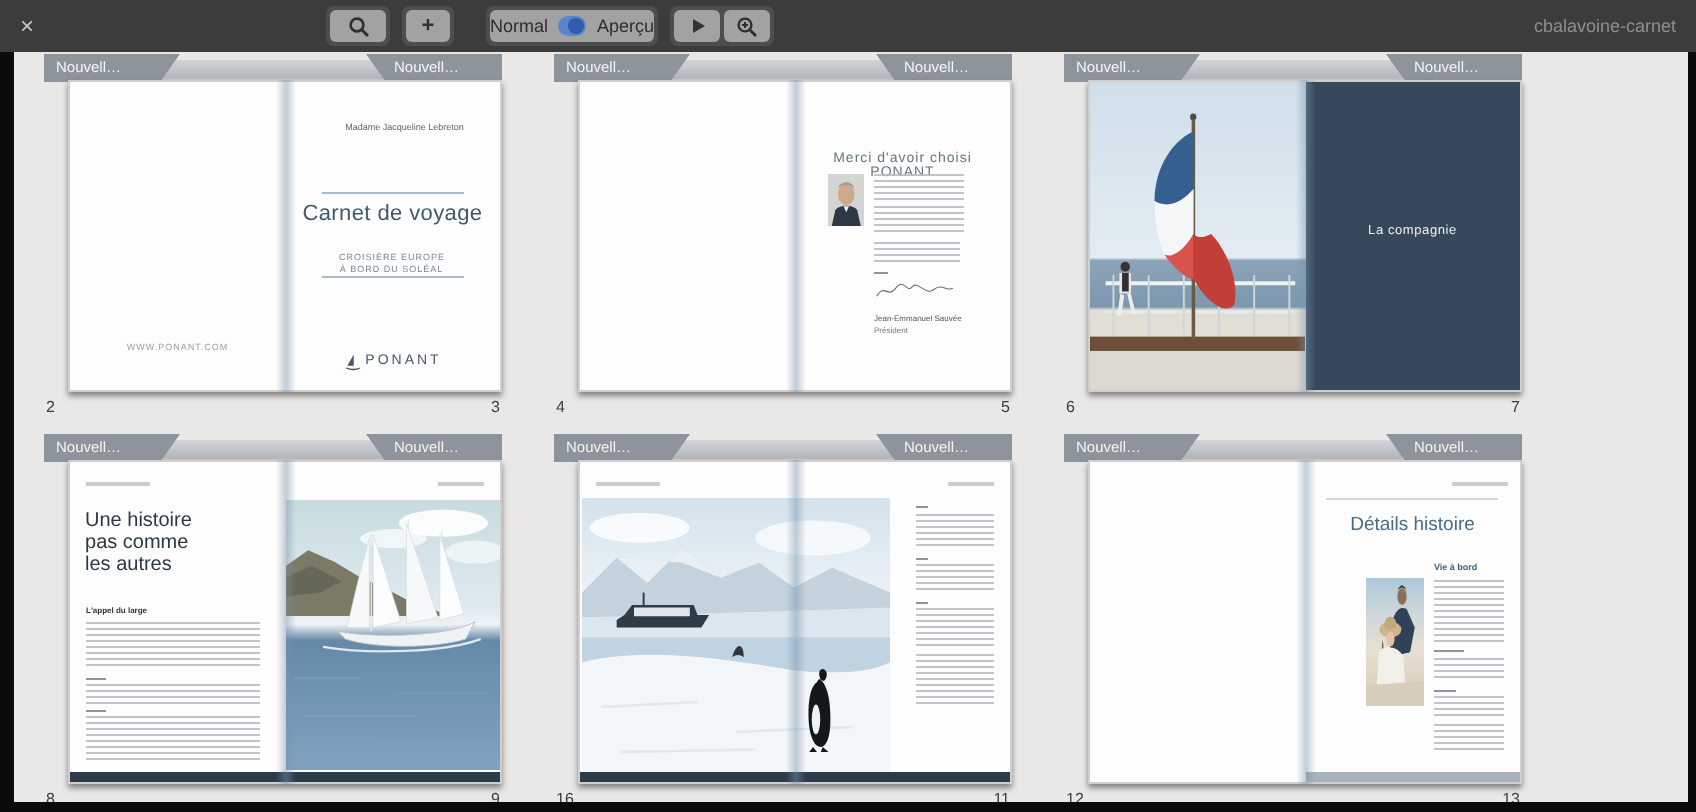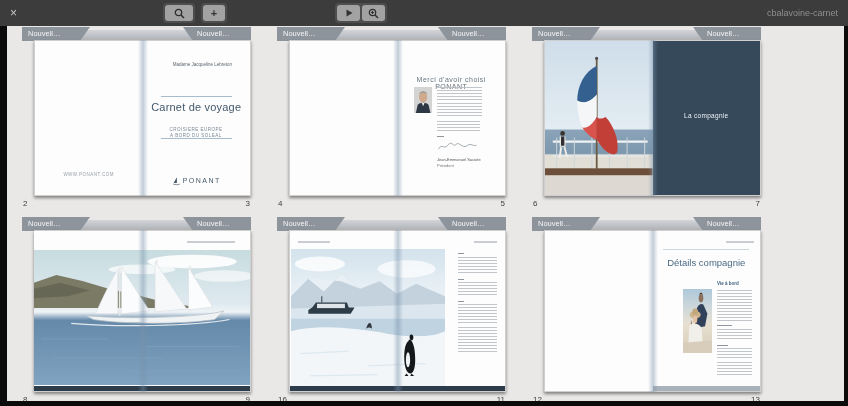--- a/index.html
+++ b/index.html
@@ -95,20 +95,29 @@
       </svg>
     </div>
   </div>
 
   <div class="tgroup g-plus">
     <div class="tbtn">
       <span class="plus-glyph">+</span>
     </div>
   </div>
 
+  <div class="tgroup g-view">
+    <div class="seg">
+      <span>Normal</span>
+      <span class="switch">
+          <span class="knob"></span>
+        </span>
+      <span>Aperçu</span>
+    </div>
+  </div>
 
   <div class="tgroup g-nav">
     <div class="tbtn">
       <svg width="12" height="12" viewBox="0 0 12 12">
         <polygon points="3.5,2.5 9.5,6 3.5,9.5" fill="#333"></polygon>
       </svg>
     </div>
     <div class="tbtn">
       <svg width="13" height="13" viewBox="0 0 13 13">
         <circle cx="5.5" cy="5.5" r="3.2" fill="none" stroke="#2e2e2e" stroke-width="1.2"></circle>
@@ -231,20 +240,35 @@
     </div>
     <div class="pnum pn-l">6</div>
     <div class="pnum pn-r">7</div>
   </div>
 
   <div class="cell r2" id="c4">
     <div class="tabstrip"></div>
     <div class="tab tab-l"><span>Nouvell…</span></div>
     <div class="tab tab-r"><span>Nouvell…</span></div>
     <div class="spread">
+      <div class="page pl">
+        <div class="rh" style="left:7%;width:30%;"></div>
+        <div class="hist-head">
+          <div>Une histoire</div>
+          <div>pas comme</div>
+          <div>les autres</div>
+        </div>
+        <span class="ml" style="left:7%;top:45%;color:#333;font-weight:bold;">L'appel du large</span>
+        <div class="para" style="left:7%;right:12%;top:50%;height:15%;"></div>
+        <div class="mh" style="left:7%;width:10%;top:67.5%;"></div>
+        <div class="para" style="left:7%;right:12%;top:69.5%;height:6%;"></div>
+        <div class="mh" style="left:7%;width:10%;top:77.5%;"></div>
+        <div class="para" style="left:7%;right:12%;top:79.5%;height:14%;"></div>
+        <div class="fband"></div>
+      </div>
       <div class="page pr">
         <div class="rh" style="right:7%;width:22%;"></div>
         <div class="photo ph-sail">
           <svg viewBox="0 0 116 140" preserveAspectRatio="none">
             <ellipse cx="85" cy="12" rx="24" ry="7" fill="#ffffff" opacity=".9"></ellipse>
             <ellipse cx="58" cy="20" rx="18" ry="5" fill="#ffffff" opacity=".7"></ellipse>
             <ellipse cx="102" cy="27" rx="16" ry="6" fill="#ffffff" opacity=".6"></ellipse>
             <path d="M0,34 L12,26 L26,32 L40,40 L54,46 L66,52 L78,56 L88,60 L0,60 Z" fill="#7b7a64"></path>
             <path d="M0,40 L14,34 L30,42 L18,48 L0,50 Z" fill="#5f6050" opacity=".7"></path>
             <g stroke="#e8e8e8" stroke-width=".8">
@@ -329,21 +353,21 @@
 
   <div class="cell r2" id="c6">
     <div class="tabstrip"></div>
     <div class="tab tab-l"><span>Nouvell…</span></div>
     <div class="tab tab-r"><span>Nouvell…</span></div>
     <div class="spread">
       <div class="page pl"></div>
       <div class="page pr">
         <div class="rh" style="right:6%;width:26%;"></div>
         <div class="rule" style="left:10%;right:10%;top:11.5%;background:#cdd7de;"></div>
-        <div class="dp-title">Détails compagnie</div>
+        <div class="dp-title">Détails histoire</div>
         <span class="ml" style="left:60%;top:31%;color:#3f607c;font-weight:bold;font-size:9px;">Vie à bord</span>
         <div class="photo ph-couple">
           <svg viewBox="0 0 50 62" preserveAspectRatio="none">
             <circle cx="31" cy="9" r="4" fill="#8a6f5a"></circle>
             <path d="M27,7 C28,4 34,4 35,7 L34,5 C32,3 30,3 28,5 Z" fill="#4a3b2e"></path>
             <path d="M20,30 C22,17 28,13 35,15 L42,24 L38,36 L22,38 Z" fill="#31415a"></path>
             <path d="M22,32 L16,40 L20,42 L26,35 Z" fill="#31415a"></path>
             <ellipse cx="21" cy="25" rx="9.5" ry="3.8" fill="#cdb48e"></ellipse>
             <ellipse cx="21" cy="22" rx="5" ry="3.2" fill="#c3a87e"></ellipse>
             <circle cx="21" cy="29.5" r="3.6" fill="#e6c3a5"></circle>

